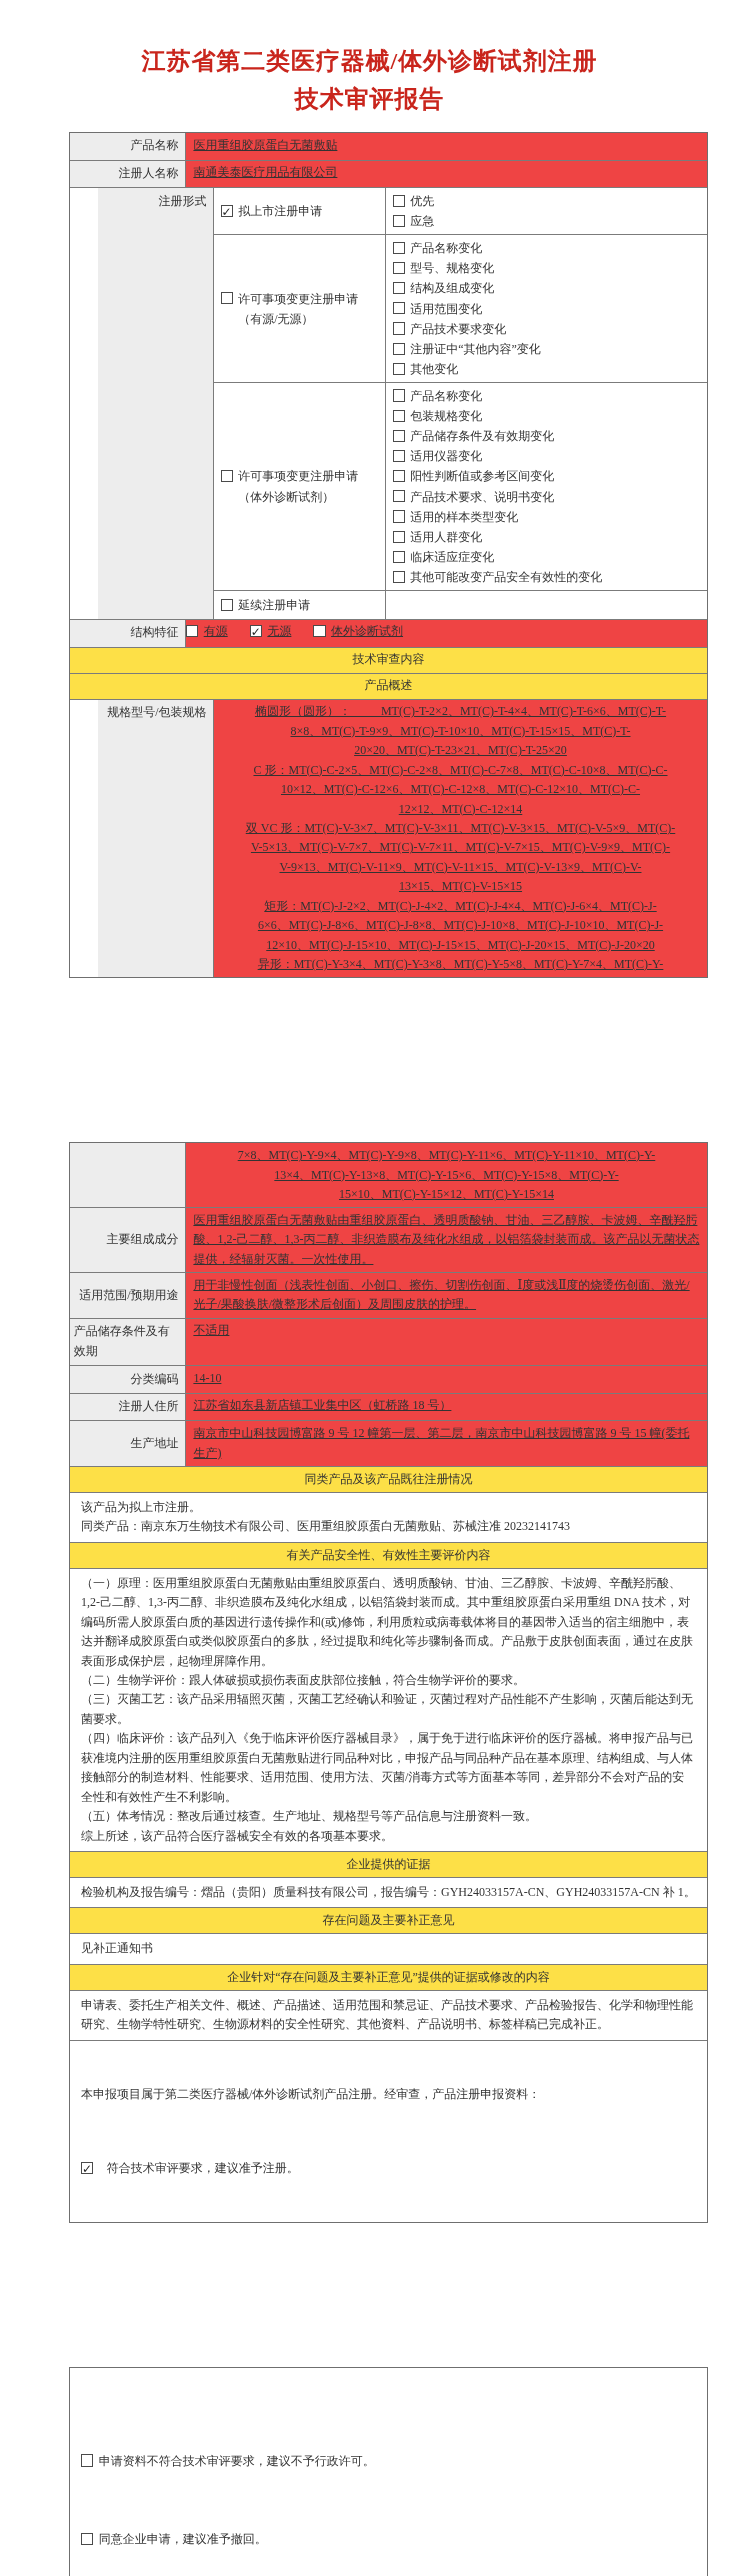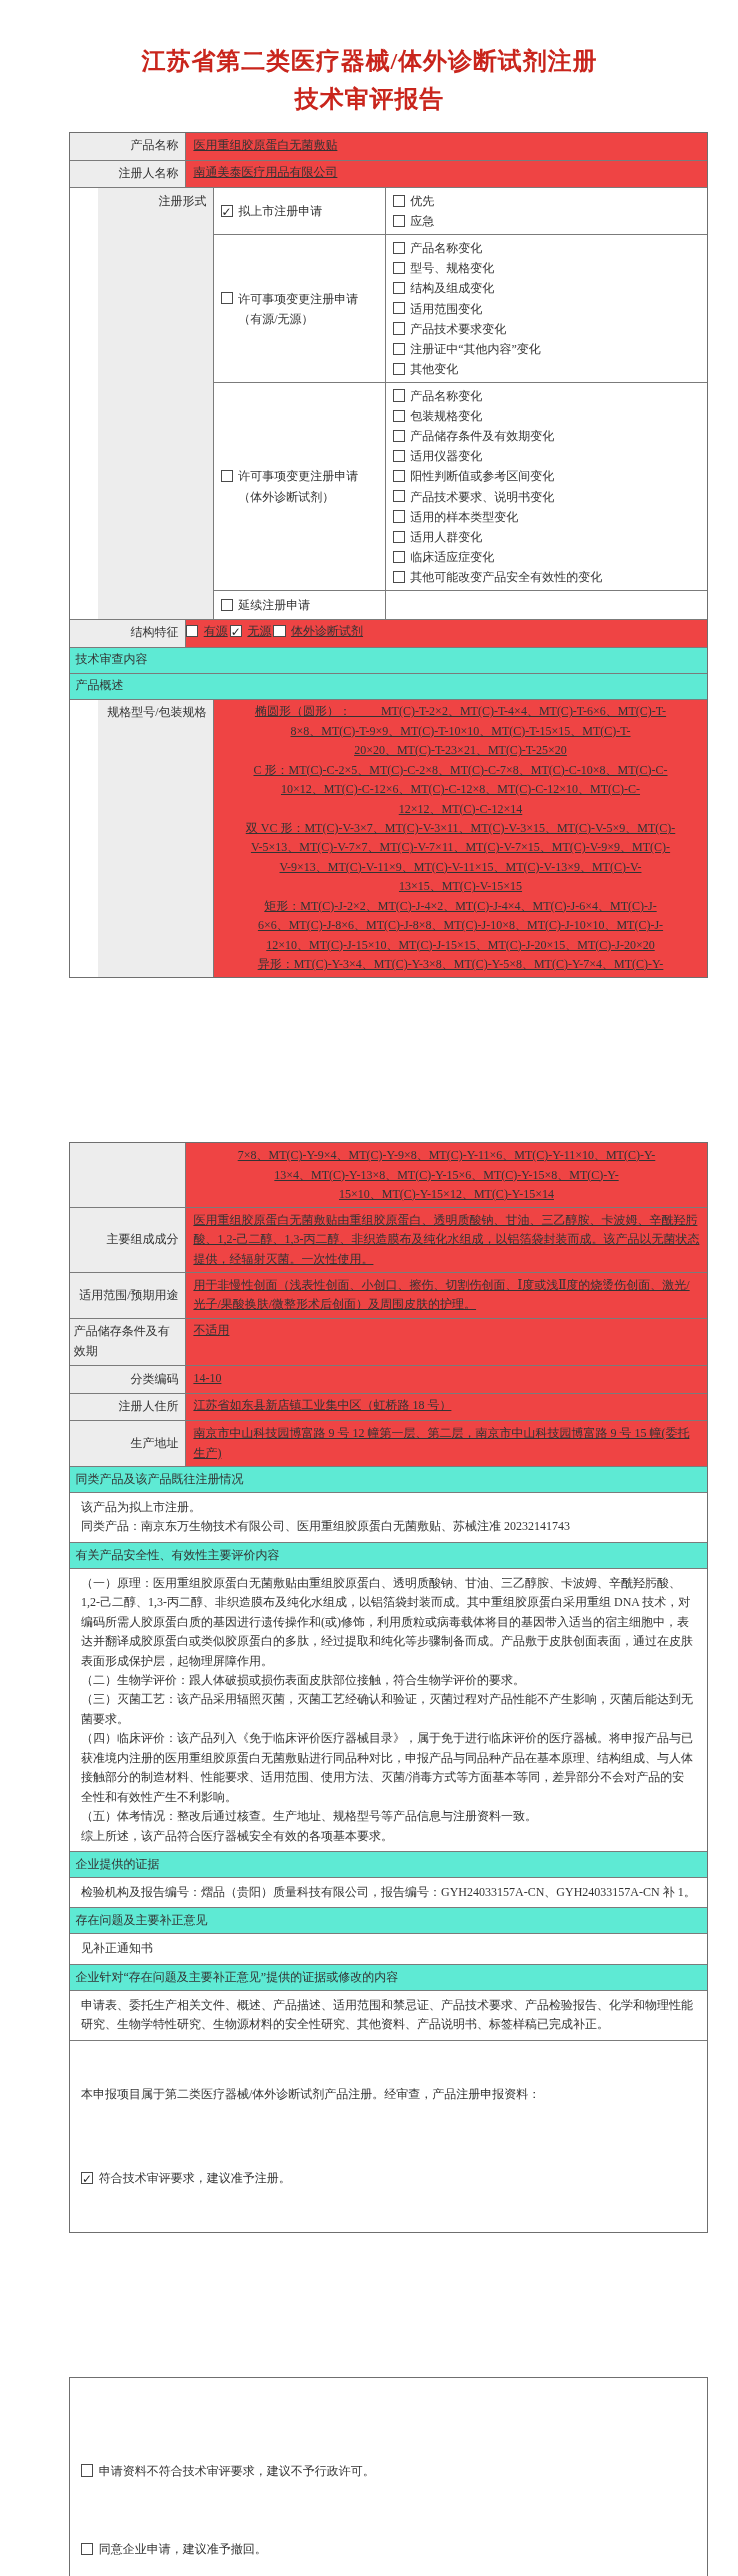--- a/index.html
+++ b/index.html
@@ -20,40 +20,40 @@
   .trow + .trow{border-top:0.9px solid #7b7b7b;}
   .cell{padding:2.8px 7.4px;box-sizing:border-box;}
   .lab{
     width:115px;flex:none;background:#ededed;
     display:flex;flex-direction:column;justify-content:center;align-items:flex-end;
     padding:3.7px 6.5px 3.7px 3.7px;
   }
   .lab.top{justify-content:flex-start;margin-left:28px;}
   .val{flex:1;border-left:0.9px solid #7b7b7b;background:#ef4444;text-decoration:underline;}
   .pre{white-space:pre-wrap;word-break:break-all;text-align:center;}
-  .hdr{flex:1;text-align:left;background:#5eead4;padding:2.8px 5.5px;}
+  .hdr{flex:1;text-align:center;background:#fde047;padding:2.8px 5.5px;}
   .textcell{flex:1;padding:5px 11px;white-space:pre-wrap;}
   .regblock{flex:1;border-left:0.9px solid #7b7b7b;display:flex;flex-direction:column;}
   .regrow{display:flex;}
   .regrow + .regrow{border-top:0.9px solid #7b7b7b;}
   .regleft{width:171px;flex:none;padding:3.7px 6.5px;display:flex;align-items:center;box-sizing:border-box;}
   .regright{flex:1;border-left:0.9px solid #7b7b7b;padding:2.8px 6.5px;}
   .cbi{display:flex;align-items:flex-start;line-height:1.68;}
   .cbi .cbl{margin-left:5.5px;white-space:pre-wrap;}
   .cb{
     display:inline-block;flex:none;width:10.2px;height:10.2px;margin-top:3.7px;
     border:1.3px solid #4a4a4a;position:relative;background:#ffffff;
   }
   .cb.checked::after{
     content:"\2713";position:absolute;left:0px;top:-3.7px;font-size:12px;
     font-weight:bold;color:#222222;font-family:"DejaVu Sans",sans-serif;
   }
-  .inline-list{display:flex;gap:2px;padding:1.8px 0;}
+  .inline-list{display:flex;gap:22px;padding:1.8px 0;}
   .concl{min-height:94px;}
-  .concl-cb{margin-top:25px;}
+  .concl-cb{margin-top:15px;gap:8px;}
   .gap1{height:164px;}
   .gap2{height:144px;}
 </style>
 </head>
 <body>
 
 <div class="page">
 
   <div class="title">
     <div>江苏省第二类医疗器械/体外诊断试剂注册</div>

